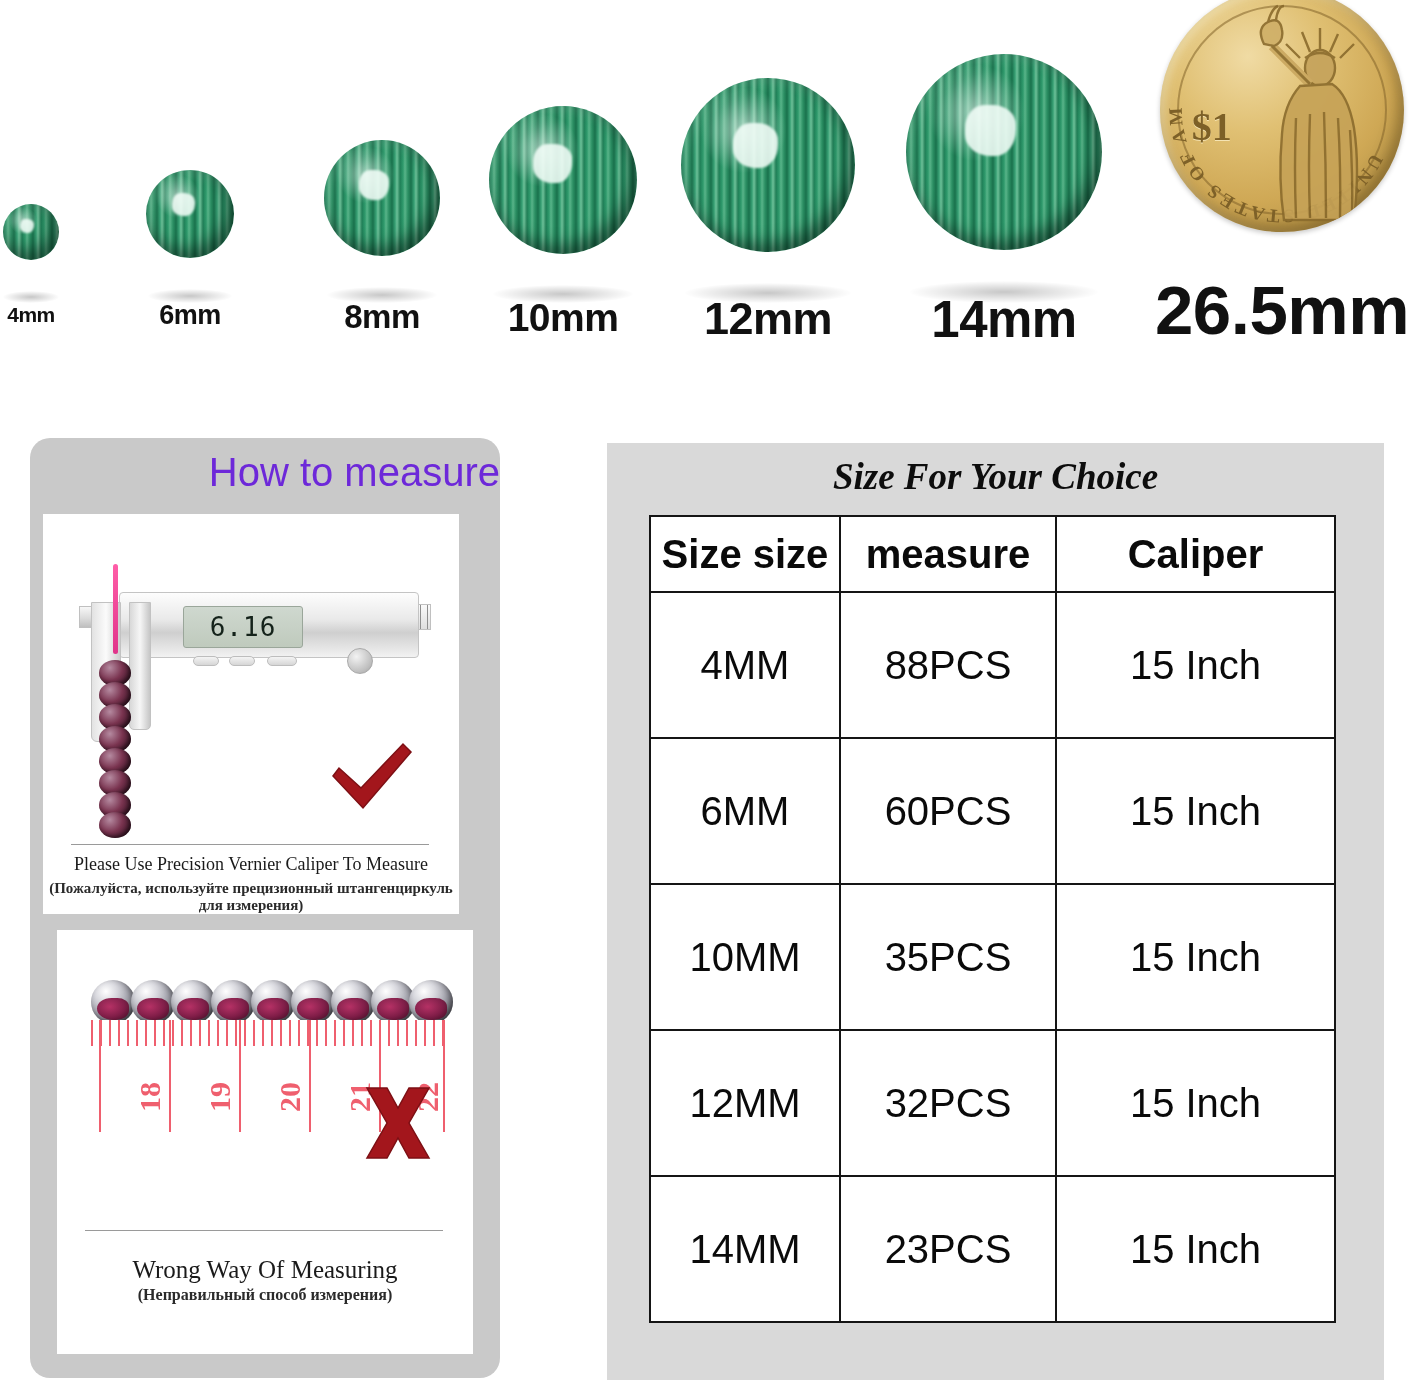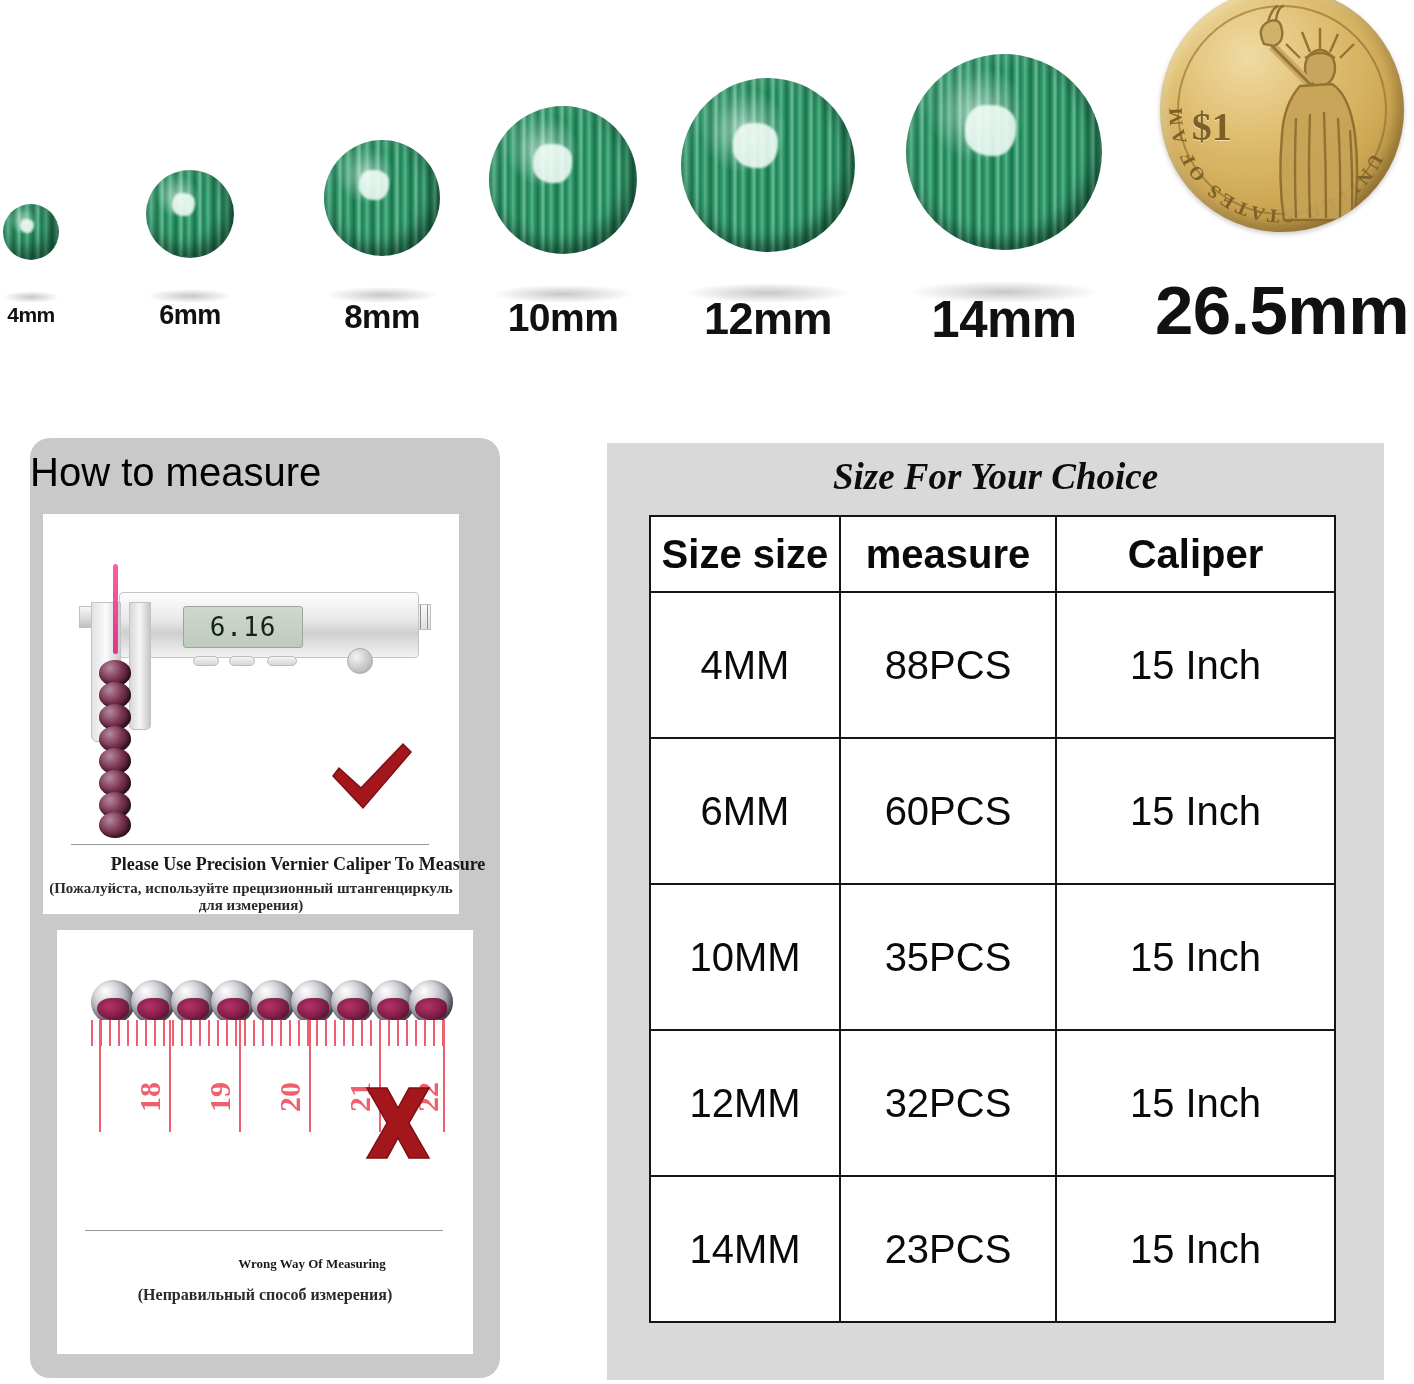--- a/index.html
+++ b/index.html
@@ -73,34 +73,33 @@
   
   #bottom { position:absolute; left:0; top:345px; width:1414px; height:1039px; }
 
   
   #howto-panel{
     position:absolute; left:30px; top:93px; width:470px; height:940px;
     background:#c9c9c9; border-radius:20px;
   }
   #howto-title{
     position:absolute; left:0; top:12px; width:100%;
-    text-align:left; font-size:40px; color:#000000; font-weight:400;
+    text-align:right; font-size:40px; color:#6d28d9; font-weight:400;
     letter-spacing:0px;
   }
   .white-card{
     position:absolute; background:#ffffff;
   }
   #card-right{ left:13px; top:76px; width:416px; height:400px; }
   #card-wrong{ left:27px; top:492px; width:416px; height:424px; }
 
   .cap-en{
     position:absolute; width:100%; text-align:center;
-    font-family:"Liberation Serif", serif; font-weight:700;
+    font-family:"Liberation Serif", serif; font-weight:400;
     color:#1a1a1a;
-    margin-left:47px;
   }
   .cap-ru{
     position:absolute; width:100%; text-align:center;
     font-family:"Liberation Serif", serif; font-weight:700;
     color:#2a2a2a;
   }
   .divider-line{ position:absolute; height:1px; background:#9a9a9a; }
 
   
   .caliper-stage{ position:absolute; left:28px; top:30px; width:360px; height:290px; }
@@ -394,21 +393,21 @@
             <div class="tape-num" style="left:320px; top:92px;">22</div>
           </div>
 
           <svg class="cross-x" width="78" height="78" viewBox="0 0 78 78">
             <path d="M8 4 L28 4 L39 24 L50 4 L70 4 L50 39 L70 74 L50 74 L39 54 L28 74 L8 74 L28 39 Z" fill="#a3161c" stroke="#7d0f14" stroke-width="1.5"></path>
           </svg>
         </div>
 
         <div class="divider-line" style="left:28px; top:300px; width:358px;"></div>
 
-        <div class="cap-en" style="top:326px; font-size:13px;">Wrong Way Of Measuring</div>
+        <div class="cap-en" style="top:326px; font-size:25px;">Wrong Way Of Measuring</div>
         <div class="cap-ru" style="top:356px; font-size:16px;">(Неправильный способ измерения)</div>
       </div>
 
     </div>
 
     <div id="table-panel">
 
       <div id="table-title">Size For Your Choice</div>
 
       <table id="size-table">

